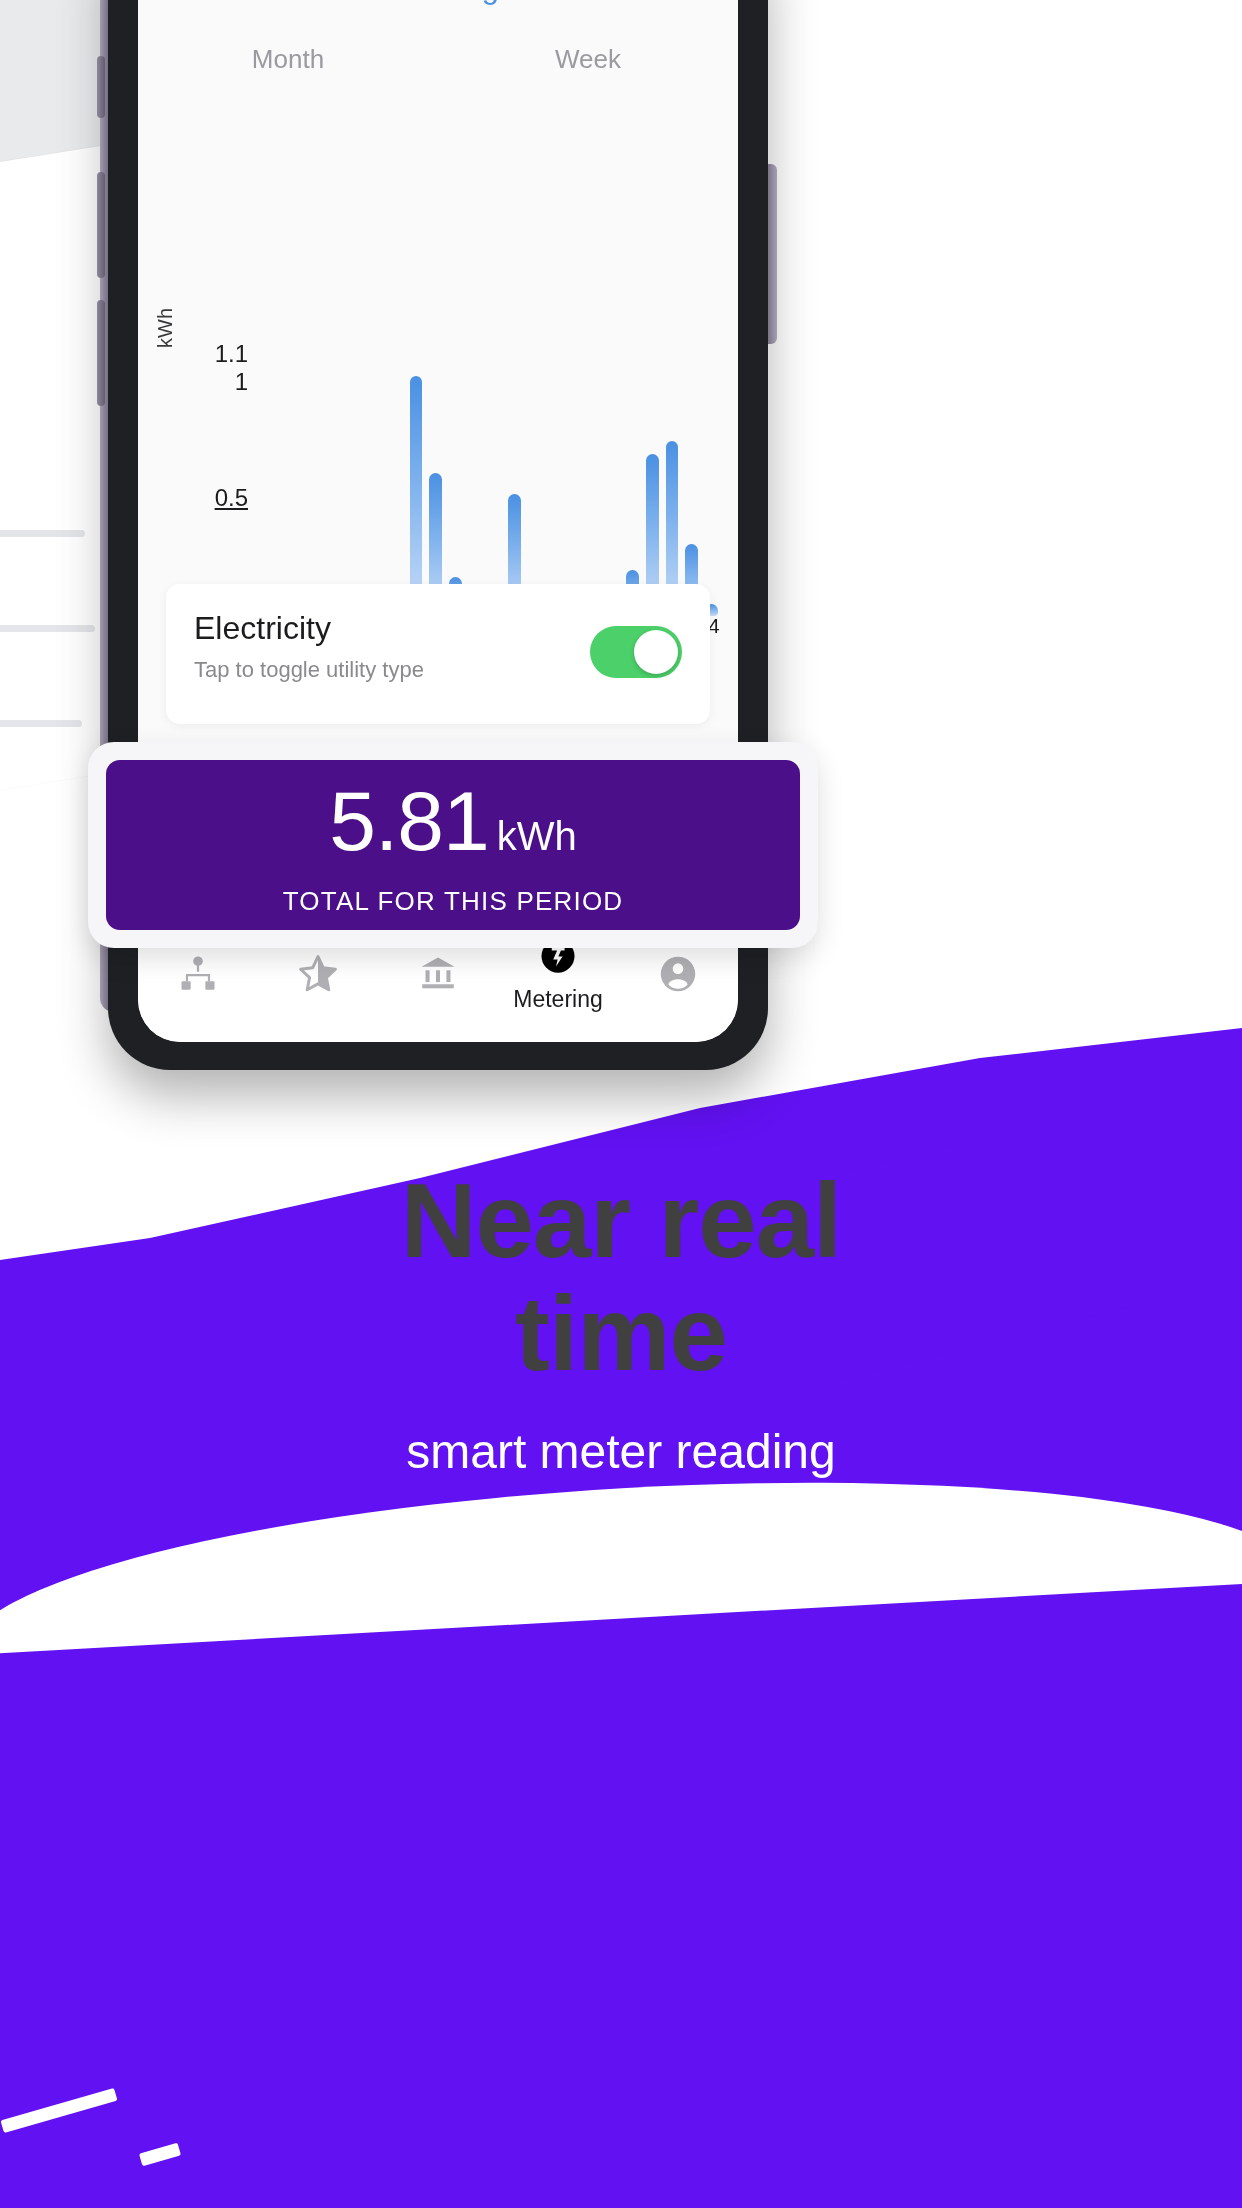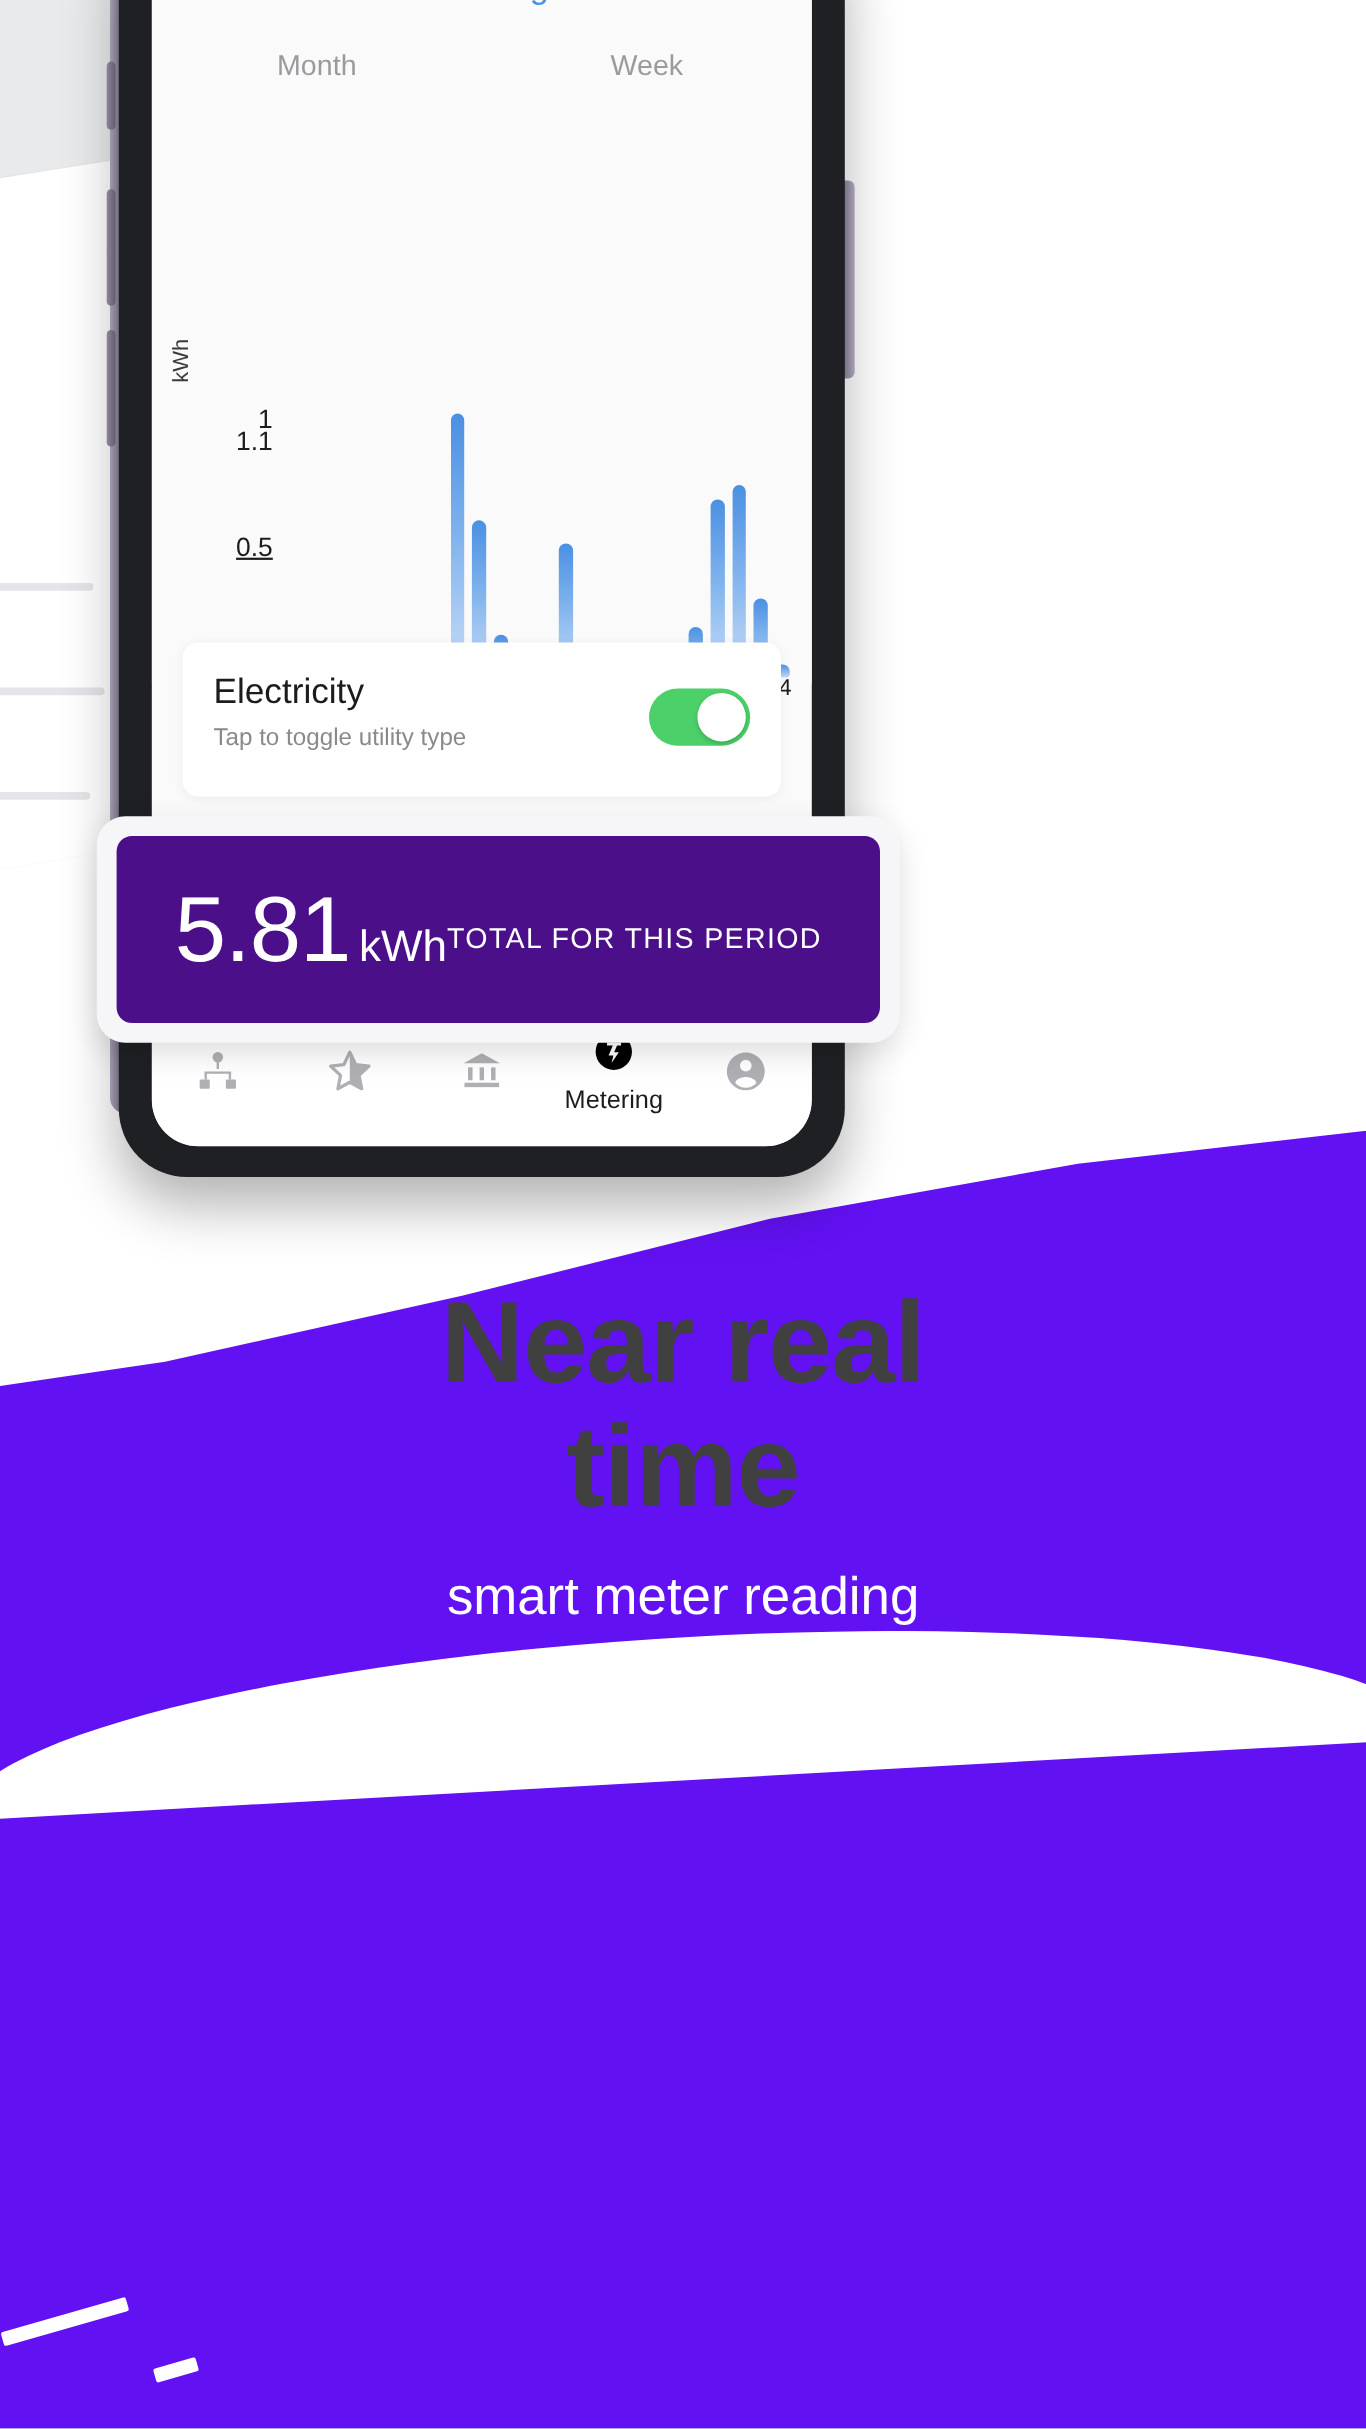--- a/index.html
+++ b/index.html
@@ -123,21 +123,21 @@
   #y-axis-title {
     position:absolute; left:16px; top:236px;
     font-size:20px; color:#3a3a3c;
     transform:rotate(-90deg); transform-origin:left top;
     white-space:nowrap;
   }
   .ylab {
     position:absolute; font-size:24px; color:#1c1c1e; text-align:right;
     width:70px;
   }
-  #ylab-11 { left:40px; top:228px;margin-top:48px; }
+  #ylab-11 { left:40px; top:228px; }
   #ylab-10 { left:40px; top:256px; }
   #ylab-05 { left:40px; top:372px;text-decoration:underline; }
   #ylab-00 { left:40px; top:496px; }
 
   #plot {
     position:absolute; left:114px; right:20px; top:250px; height:272px;
   }
   #bars {
     position:absolute; left:0; right:0; bottom:18px; height:254px;
     display:flex; align-items:flex-end; gap:7px;
@@ -192,21 +192,21 @@
   
   #total-card-outer {
     position:absolute; left:88px; top:742px; width:730px; height:206px;
     background:#f6f6f8; border-radius:26px;
     box-shadow:0 10px 28px rgba(0,0,0,0.13);
     padding:18px;
   }
   #total-card {
     width:100%; height:100%;
     background:#4b1089; border-radius:14px;
-    display:flex; flex-direction:row;
+    display:flex; flex-direction:column;
     align-items:center; justify-content:center;
   }
   #total-value-row { display:flex; align-items:baseline; }
   #total-value { font-size:84px; color:#ffffff; font-weight:300; letter-spacing:-1px; }
   #total-unit  { font-size:40px; color:#ffffff; font-weight:400; margin-left:8px; }
   #total-label {
     font-size:26px; color:#ffffff; letter-spacing:1.2px; margin-top:16px;
   }
 
   

